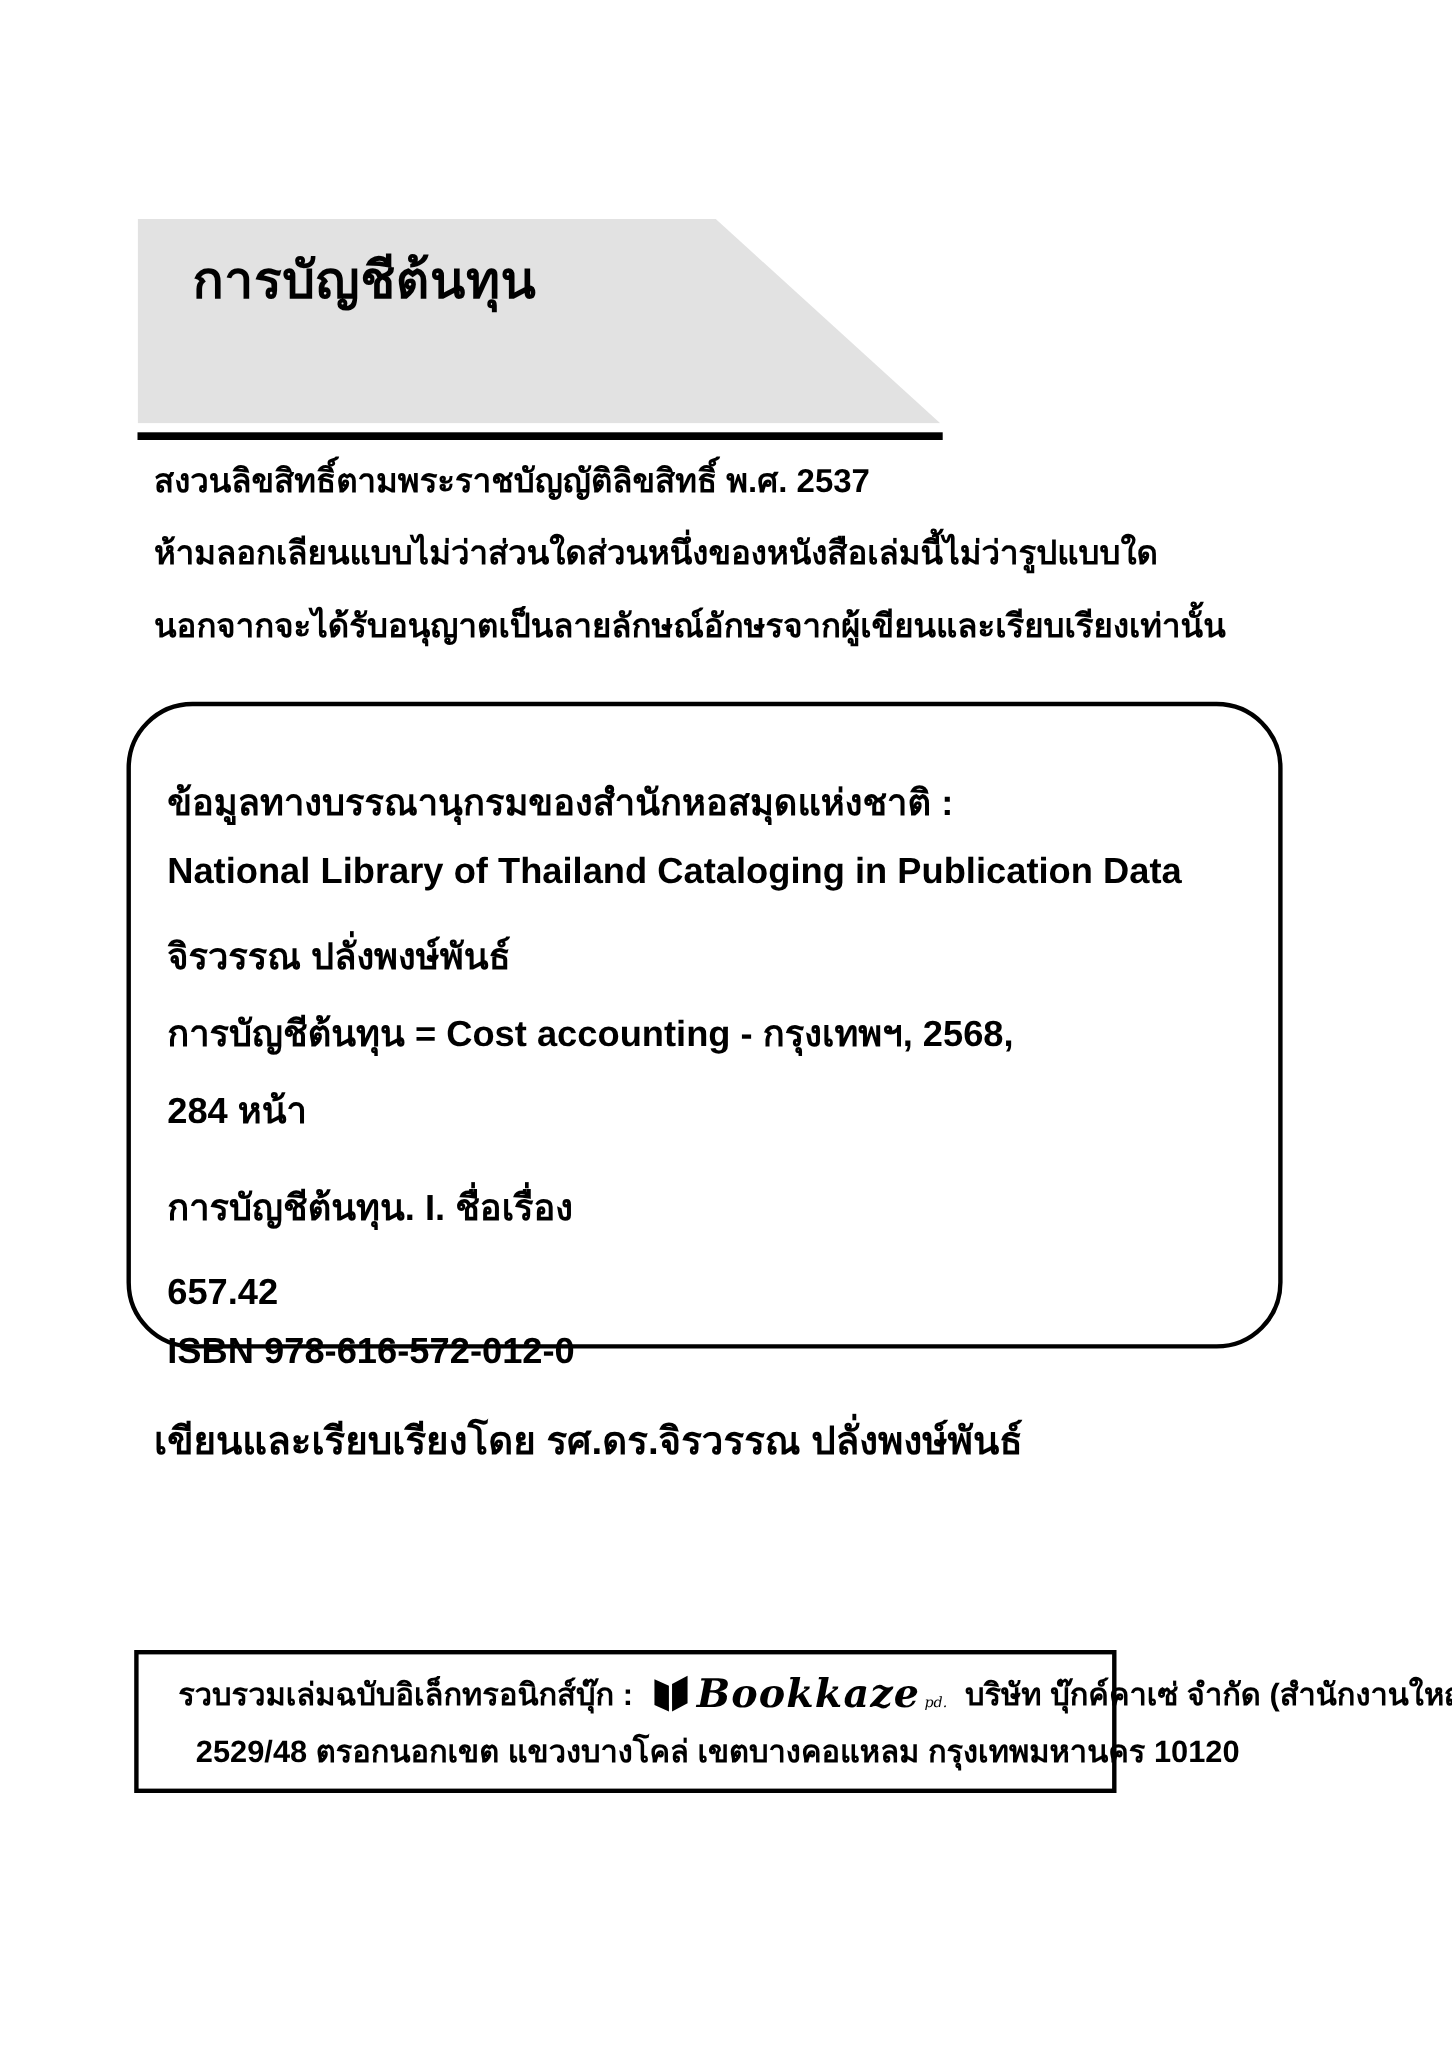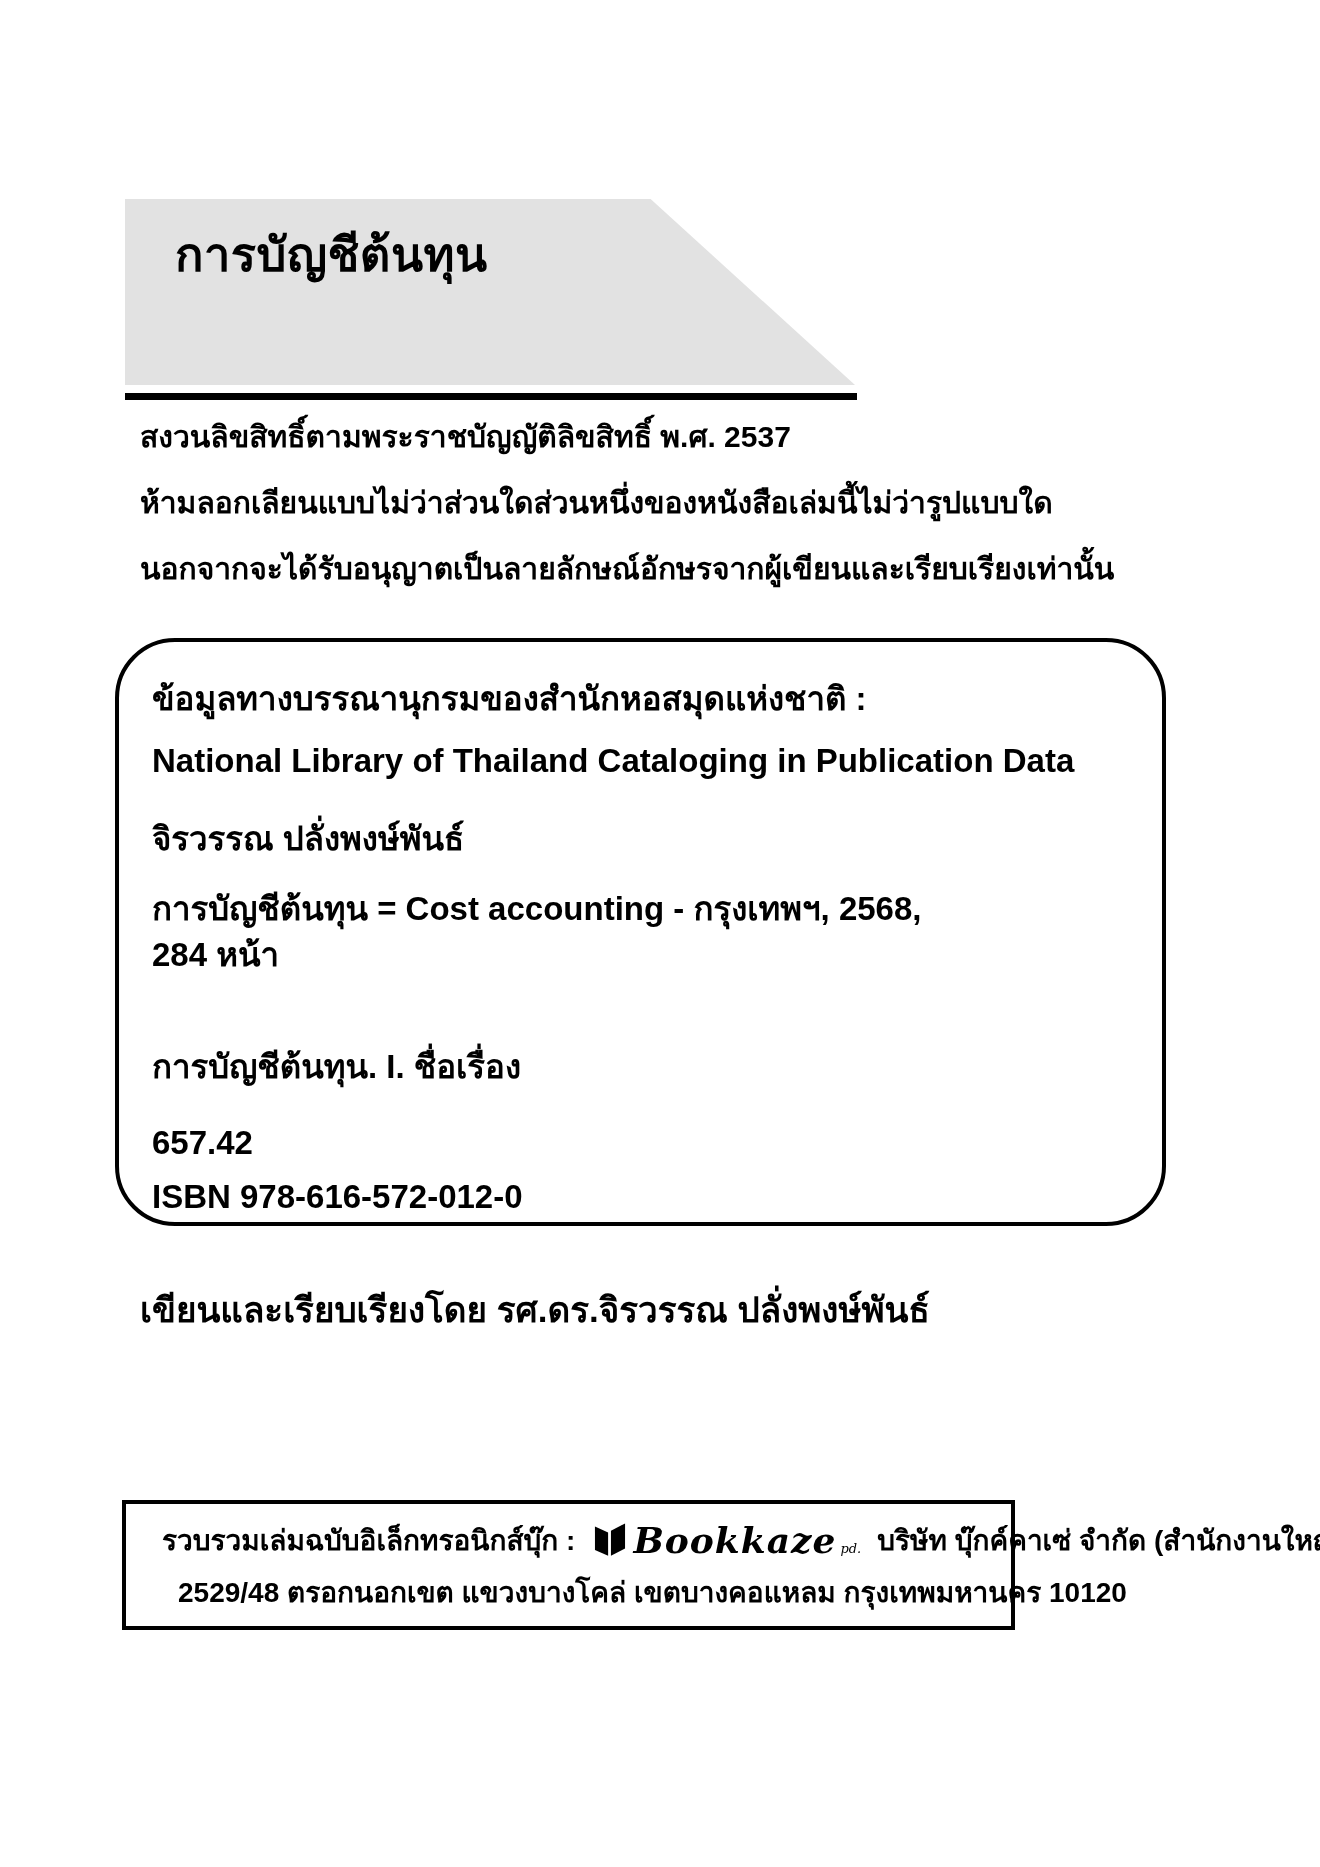--- a/index.html
+++ b/index.html
@@ -74,26 +74,27 @@
     border: 4px solid var(--text, #000000);
     border-radius: 60px;
     background: transparent;
   }
   .cip-line {
     position: absolute;
     left: 152px;
     font-size: 33px;
     font-weight: 650;
     white-space: nowrap;
+    margin-top: 31px;
   }
   .cip1 { top: 672px; }
   .cip2 { top: 742px; font-weight: 600; }
   .cip3 { top: 812px; }
   .cip4 { top: 882px; }
-  .cip5 { top: 928px; }
+  .cip5 { top: 952px; }
   .cip6 { top: 1040px; }
   .cip7 { top: 1124px; font-weight: 600; }
   .cip8 { top: 1178px; font-weight: 600; }
   
   .author-line {
     position: absolute;
     left: 140px;
     top: 1282px;
     font-size: 35px;
     font-weight: 750;

